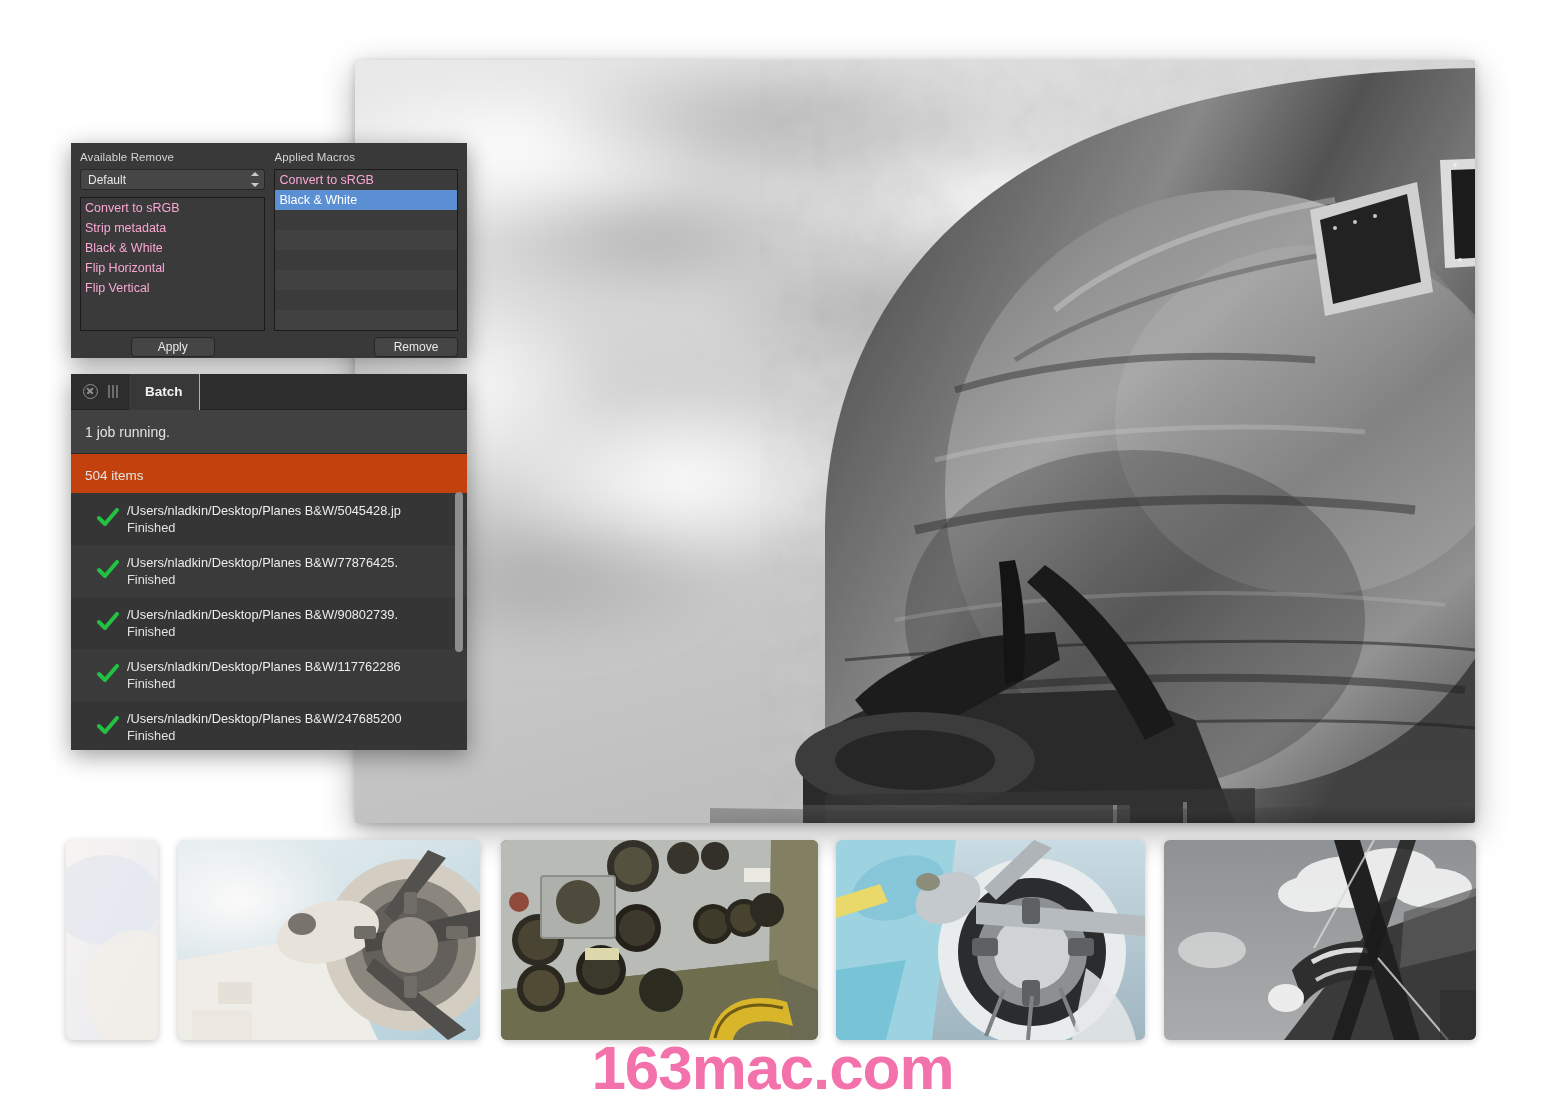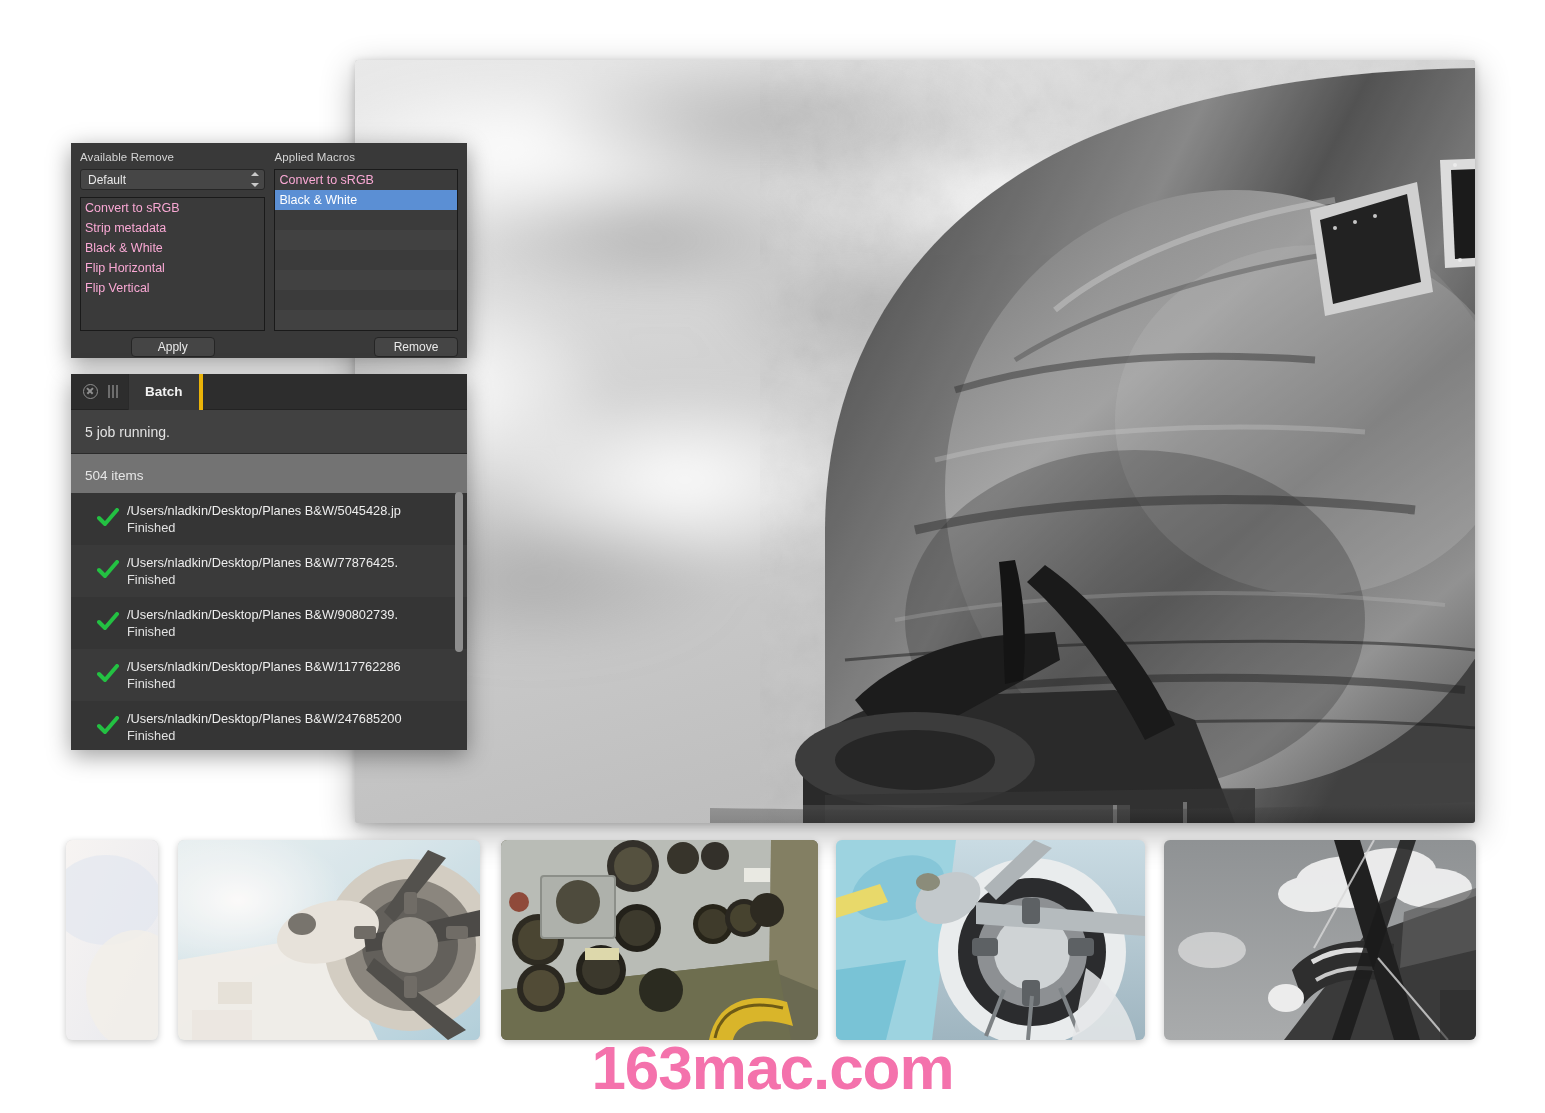--- a/index.html
+++ b/index.html
@@ -107,30 +107,30 @@
     width: 8px; height: 1.5px; background:#8e8e8e;
   }
   .close-circle:before { transform: rotate(45deg); }
   .close-circle:after  { transform: rotate(-45deg); }
   .grip { margin-left: 10px; display:flex; gap:2px; flex-shrink:0; }
   .grip i { width:2px; height:13px; background:#6d6d6d; display:block; }
   .batch-tab {
     margin-left: 10px; height: 36px; line-height: 36px;
     padding: 0 16px; background: #383838;
     color: #f2f2f2; font-size: 13.5px; font-weight: bold;
-    border-left: 1px solid #2a2a2a; border-right: 4px solid #eab308;
+    border-left: 1px solid #2a2a2a; border-right: 1px solid #eab308;
   }
   .batch-status {
     height: 44px; display: flex; align-items: center;
     padding-left: 14px; background: #414141;
     color: #e3e3e3; font-size: 14px; flex-shrink: 0;
     border-bottom: 1px solid #2b2b2b;
   }
   .batch-list-area {
-    flex: 1; background: #737373; position: relative; overflow: hidden;
+    flex: 1; background: #c2410c; position: relative; overflow: hidden;
   }
   .items-count {
     padding: 14px 0 10px 14px; color: #e6e6e6; font-size: 13.5px;
   }
   .batch-item {
     display: flex; align-items: center;
     padding: 9px 12px 9px 26px;
     min-height: 50px;
   }
   .batch-item:nth-child(odd)  { background: #3a3a3a; }
@@ -377,21 +377,21 @@
     <div class="batch-tabbar">
       <div class="close-circle"></div>
       <div class="grip">
           <i></i>
           <i></i>
           <i></i>
         </div>
       <div class="batch-tab">Batch</div>
     </div>
 
-    <div class="batch-status">5 job running.</div>
+    <div class="batch-status">1 job running.</div>
 
     <div class="batch-list-area">
       <div class="items-count">504 items</div>
 
       <div class="batch-item">
         <span class="check-mark">
           <svg width="22" height="20" viewBox="0 0 22 20">
               <path d="M2 10 L8 16 L20 2" stroke="#23c142" stroke-width="4" fill="none" stroke-linecap="round" stroke-linejoin="round"></path>
             </svg>
         </span>

